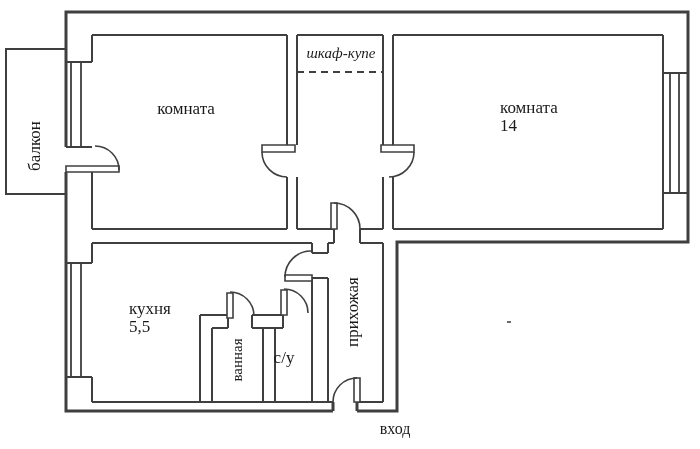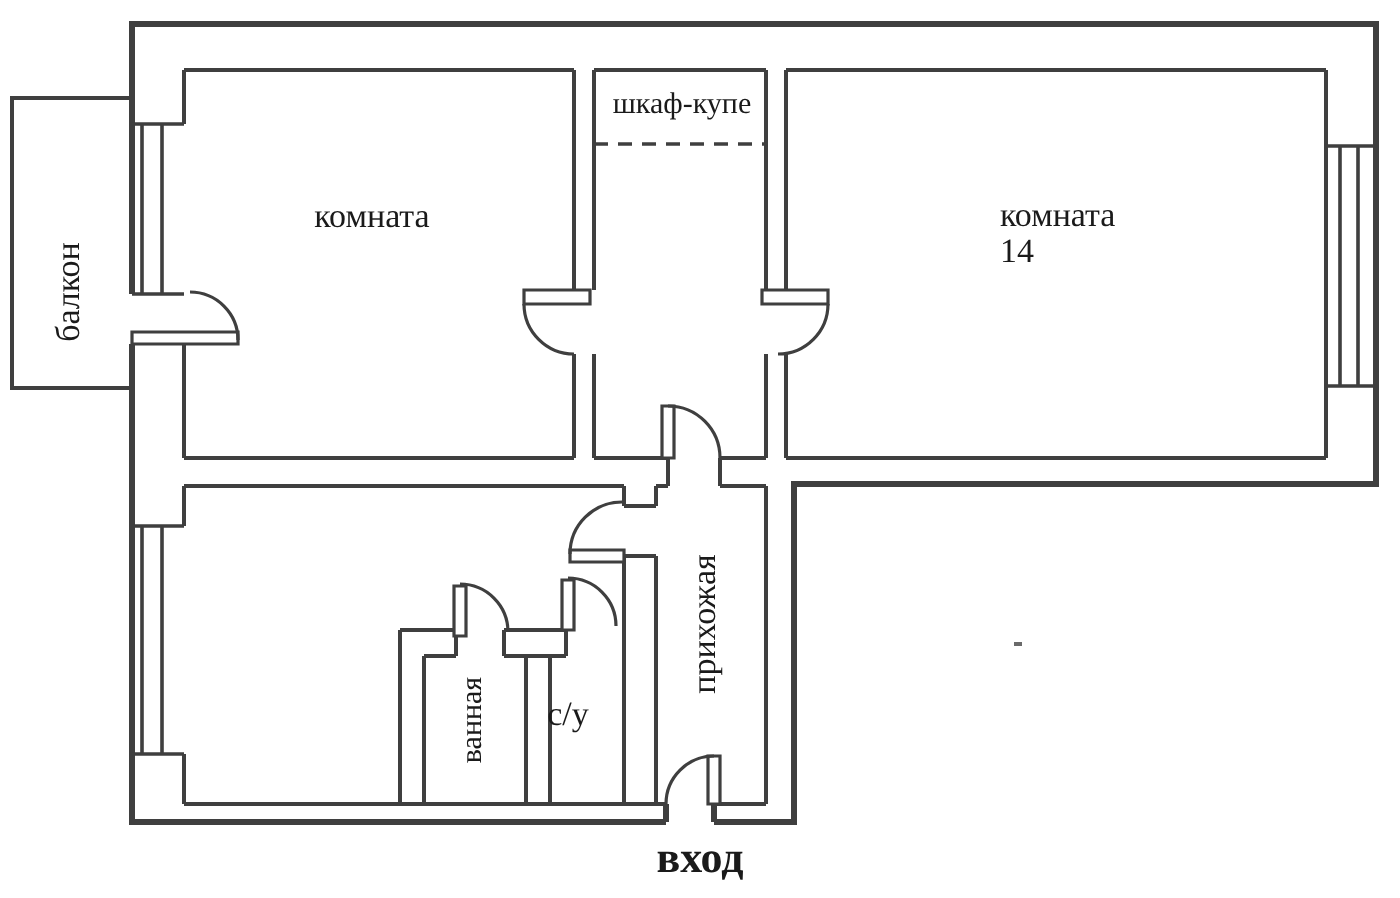--- a/index.html
+++ b/index.html
@@ -27,21 +27,21 @@
   .balc{stroke-width:2px;}
   .lbl{
     position:absolute;
     white-space:nowrap;
     font-size:17px;
     line-height:1;
     transform:translate(-50%,-50%);
   }
   .lbl.vert{transform:translate(-50%,-50%) rotate(-90deg);}
   .lbl.small{font-size:15px;}
-  .lbl.bold{font-weight:bold;font-size:22px;}
+  .lbl.bold{font-weight:normal;font-size:16px;margin-left:45px;}
   .lbl-block{
     position:absolute;
     font-size:17px;
     line-height:18px;
     white-space:nowrap;
   }
 </style>
 </head>
 <body>
 
@@ -117,27 +117,31 @@
       M333,402 A24,24 0 0 1 357,378
     "></path>
 
     <rect x="507" y="321" width="4" height="2" fill="#6a6a6a"></rect>
   </svg>
 
   <div class="lbl vert" style="left:34px;top:146px;">балкон</div>
 
   <div class="lbl" style="left:186px;top:108px;">комната</div>
 
-  <div class="lbl small" style="left:341px;top:53px;">шкаф-купе</div>
+  <div class="lbl small" style="left:341px;top:53px;font-style:italic;">шкаф-купе</div>
 
   <div class="lbl-block" style="left:500px;top:99px;">
     <div>комната</div>
     <div>14</div>
   </div>
 
+  <div class="lbl-block" style="left:129px;top:300px;">
+    <div>кухня</div>
+    <div>5,5</div>
+  </div>
 
   <div class="lbl vert small" style="left:237px;top:360px;">ванная</div>
 
   <div class="lbl" style="left:284px;top:357px;">с/у</div>
 
   <div class="lbl vert" style="left:352px;top:312px;">прихожая</div>
 
   <div class="lbl bold" style="left:350px;top:429px;">вход</div>
 </div>
 

